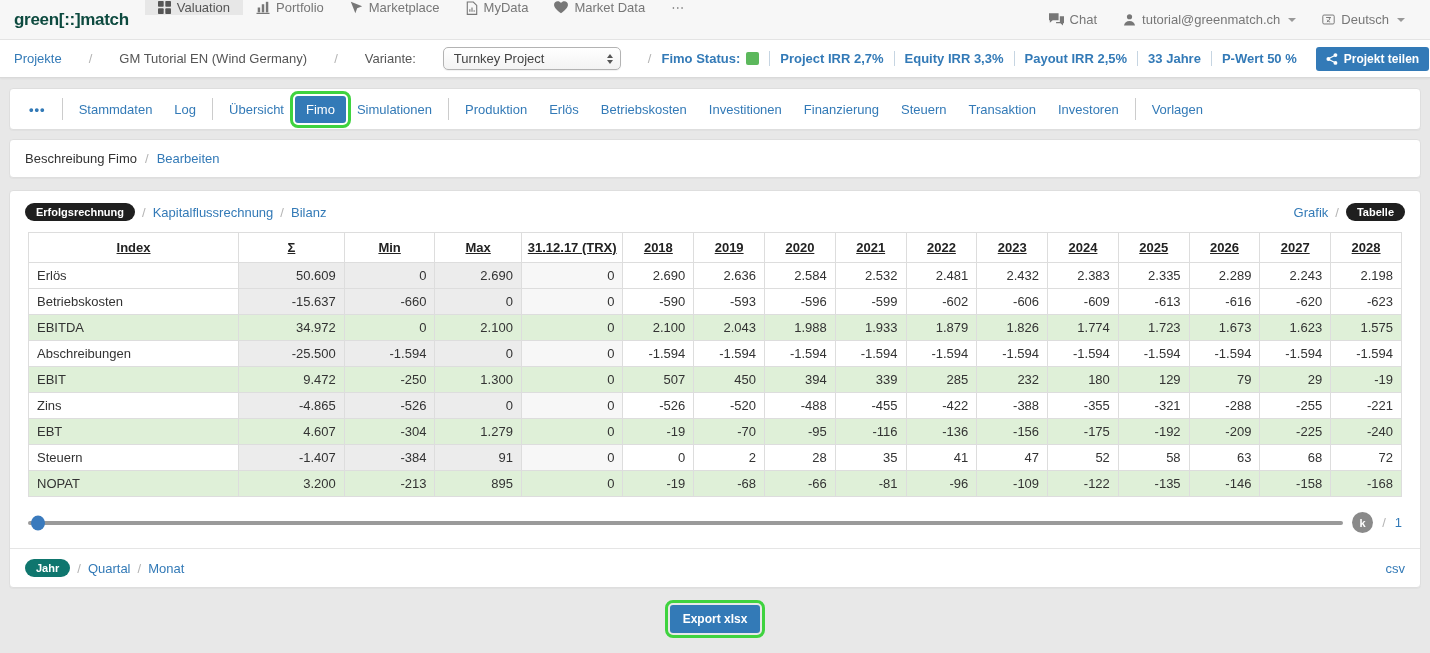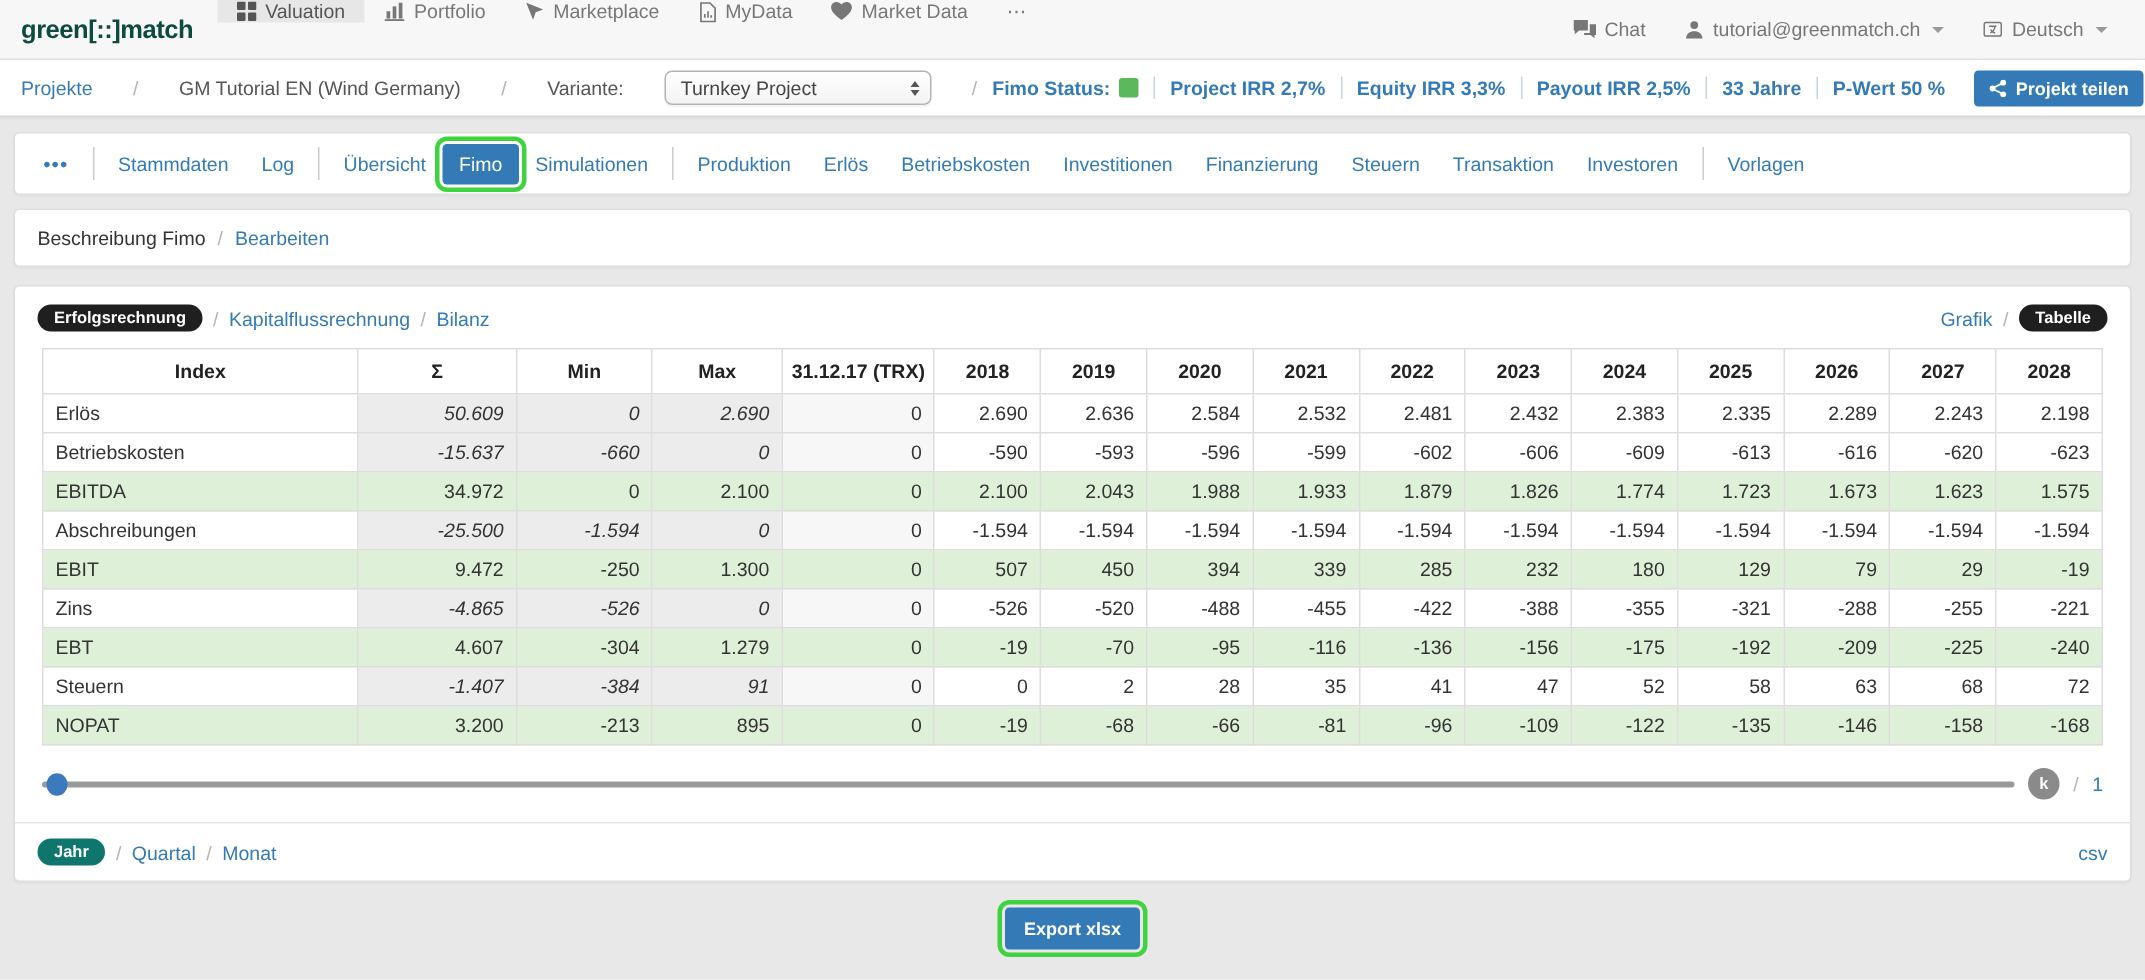--- a/index.html
+++ b/index.html
@@ -73,25 +73,25 @@
   .pill.dark { background:#1f1f1f; }
   .pill.grey { background:#0f766e; }
   .slash { color:#b4b4b4; }
   .spacer { flex:1; }
   .pill-group { display:flex; align-items:center; gap:7px; }
 
   
   .table-wrap { padding:0 18px; }
   table { width:100%; border-collapse:collapse; table-layout:fixed; }
   th, td { border:1px solid #ddd; font-size:13px; line-height:15px; }
-  th { font-weight:bold; text-align:center; padding:7px 2px; color:#222; white-space:nowrap; overflow:hidden; cursor:pointer; }
+  th { font-weight:bold; text-align:center; padding:7px 2px; color:#222; white-space:nowrap; overflow:hidden; cursor:pointer;text-decoration:underline; }
   td { padding:5px 8px; }
   td.lbl { text-align:left; color:#333; }
   td.num { text-align:right; }
-  tr.plain td.agg { background:#ececec;font-style:italic; }
+  tr.plain td.agg { background:#ececec; }
   tr.plain td.trx { background:#f7f7f7; }
   tr.hl td { background:#dff0d8; }
 
   
   .slider-row { display:flex; align-items:center; gap:9px; padding:15px 18px 15px; }
   .slider-track { flex:1; height:4px; background:#9a9a9a; border-radius:2px; position:relative; cursor:pointer; }
   .slider-knob { position:absolute; left:3px; top:50%; transform:translateY(-50%);
     width:14px; height:15px; background:#3a7abd; border-radius:50%; cursor:grab; }
   .k-badge { width:21px; height:21px; border-radius:50%; background:#8a8a8a; color:#fff;
     font-size:11px; font-weight:bold; display:flex; align-items:center; justify-content:center; cursor:pointer; }

